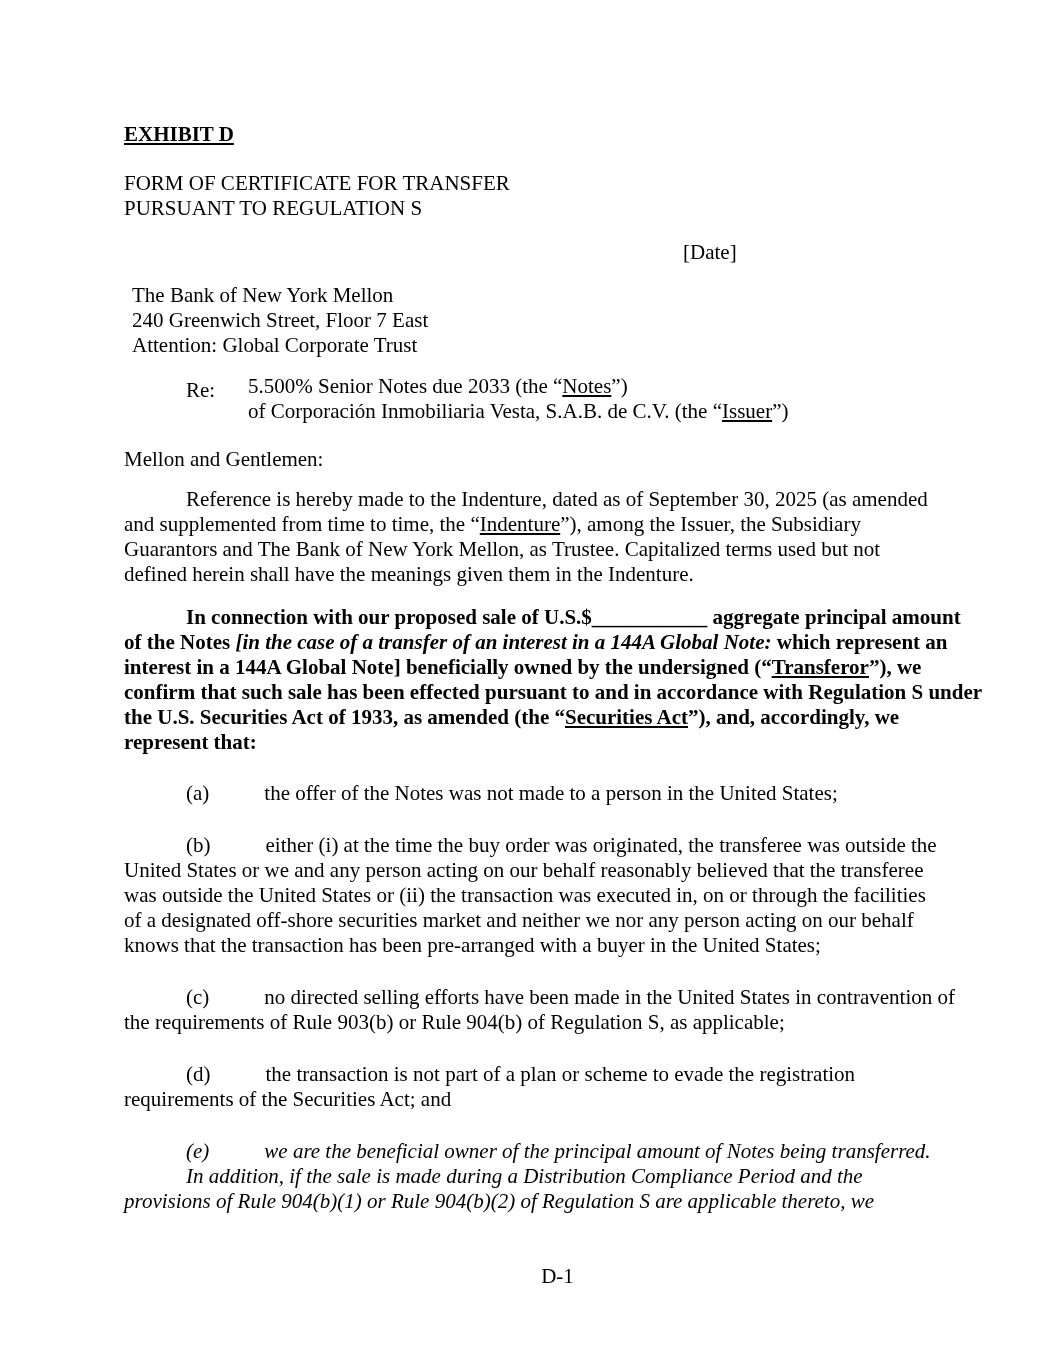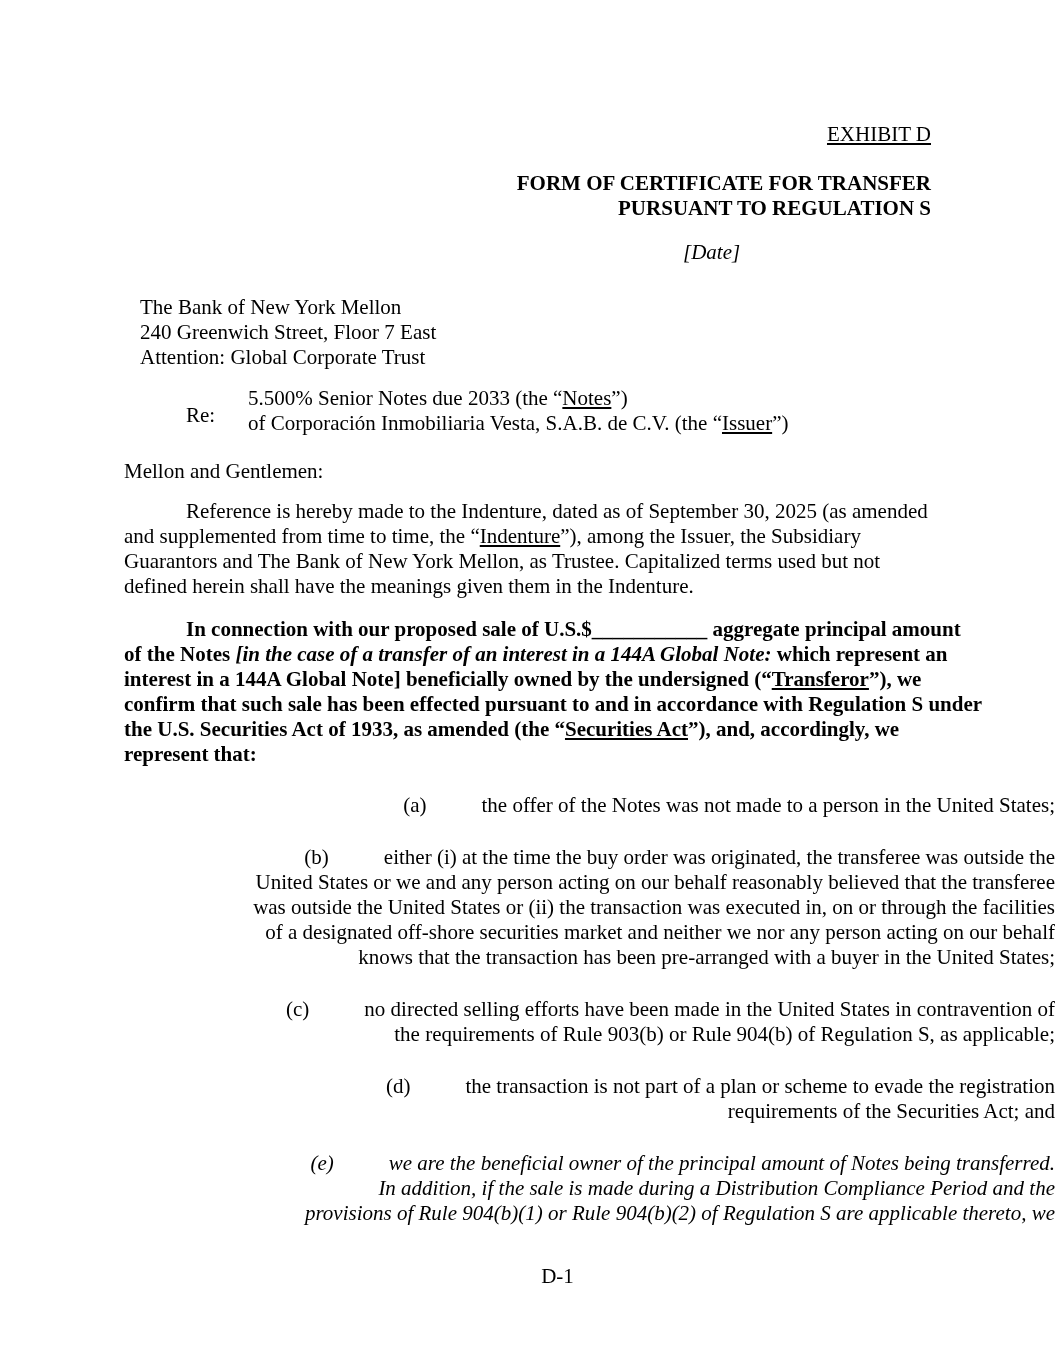--- a/index.html
+++ b/index.html
@@ -19,41 +19,41 @@
   }
   .content {
     position: absolute;
     top: 122px;
     left: 124px;
     width: 931px;
   }
   .measure { width: 807px; }          
   .rich { white-space: nowrap; }      
   .h1 {
-    font-weight: normal;
+    font-weight: bold;
     text-decoration: underline;
-    text-align: right;
+    text-align: left;
     margin: 0 0 24px 0;
   }
   .h2 {
-    font-weight: bold;
-    text-align: right;
+    font-weight: normal;
+    text-align: left;
     margin: 0 0 19px 0;
   }
-  .date-line { margin: 0 0 30px 559px; font-style: italic; }
-  .addr { margin: 0 0 16px 16px; }
+  .date-line { margin: 0 0 18px 559px; }
+  .addr { margin: 0 0 16px 8px; }
   .re-block {
     position: relative;
     margin: 0 0 23px 124px;
   }
-  .re-label { position: absolute; left: -62px; top: 17px; }
+  .re-label { position: absolute; left: -62px; top: 4px; }
   .salutation { margin: 0 0 15px 0; }
   .para { margin: 0 0 18px 0; text-indent: 62px; }
   .para-conn { margin-bottom: 26px; font-weight: bold; }
-  .item { margin: 0 0 27px 0; text-indent: 62px; text-align: right; }
+  .item { margin: 0 0 27px 0; text-indent: 62px; }
   .item-last { margin-bottom: 0; font-style: italic; }
   .footer {
     position: absolute;
     top: 1264px;
     left: 0;
     width: 1055px;
     text-align: center;
     margin-left: 30px;
   }
   .i { font-style: italic; }

